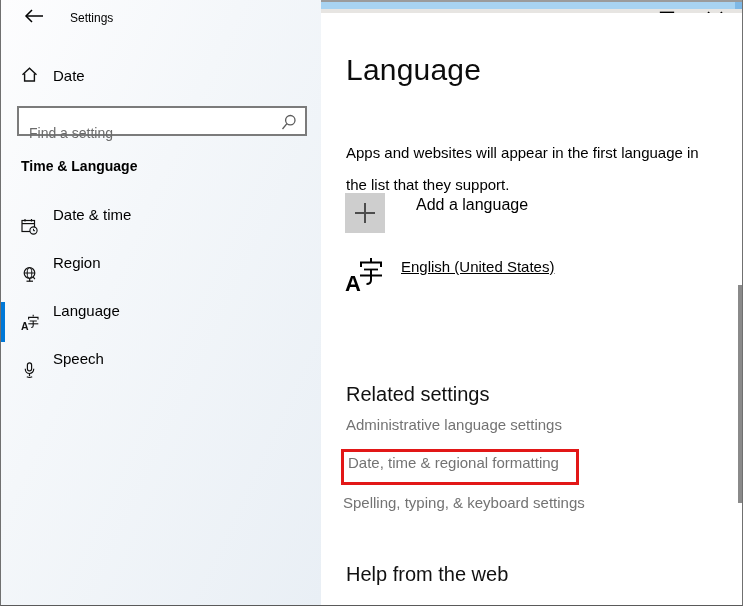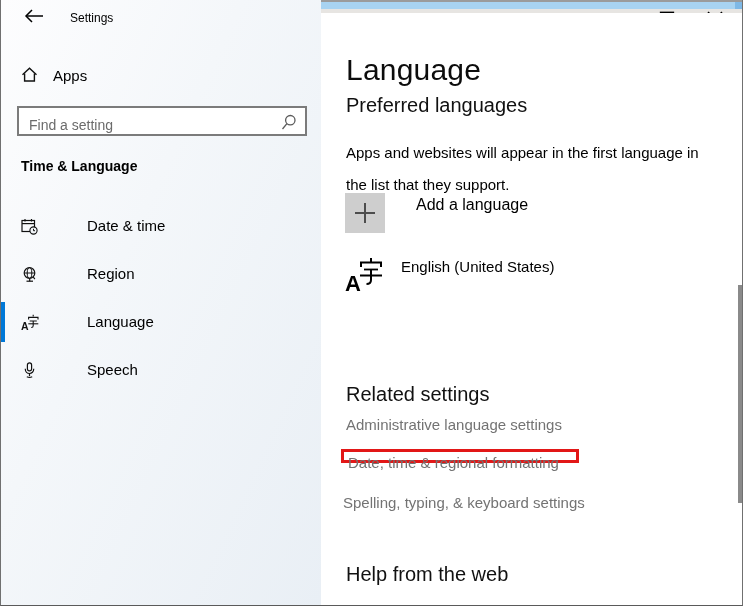--- a/index.html
+++ b/index.html
@@ -27,60 +27,60 @@
 
   .home-row { position:absolute; left:0; top:60px; width:320px; height:30px; cursor:pointer; }
   .home-row .nav-icon { position:absolute; left:20px; top:6px; }
   .home-row .nav-label { position:absolute; left:52px; top:7px; font-size:15px; color:#000; }
 
   .searchbox {
     position:absolute; left:16px; top:106px; width:290px; height:30px;
     background:#fff; border:2px solid #7b7b7b;
   }
   .searchbox input {
-    position:absolute; left:0; top:0; width:100%; height:100%;
+    position:absolute; left:0; top:8px; width:100%; height:100%;
     border:none; outline:none; background:transparent;
     padding:8px 30px 0 10px; font-size:14px; font-family:inherit; color:#1a1a1a;
   }
   .searchbox input::placeholder { color:#6b6b6b; opacity:1; }
   .search-icon { position:absolute; right:8px; top:6px; }
 
   .section-header { position:absolute; left:20px; top:158px; font-size:14px; font-weight:bold; color:#000; }
 
   .nav-list { position:absolute; left:0; top:206px; width:320px; }
   .nav-item { position:relative; width:320px; height:40px; cursor:pointer; }
   .nav-item + .nav-item { margin-top:8px; }
   .nav-item .accent-bar { display:none; position:absolute; left:0; top:0; width:4px; height:40px; }
   .nav-item.selected .accent-bar { display:block; }
   .nav-item .nav-icon { position:absolute; left:20px; top:12px; }
-  .nav-item .nav-label { position:absolute; left:52px; top:11px; font-size:15px; color:#000;margin-left:34px; }
+  .nav-item .nav-label { position:absolute; left:52px; top:0; font-size:15px; color:#000; }
 
   
   .main { position:absolute; left:320px; top:13px; right:0; bottom:0; background:#fff; }
   .page-title { position:absolute; left:25px; top:40px; font-size:30px; font-weight:300; color:#0c0c0c; letter-spacing:0.2px; }
   .h2 { font-size:20px; font-weight:400; color:#111; }
   .preferred-heading { position:absolute; left:25px; top:81px; }
   .desc { position:absolute; left:25px; top:124px; width:372px; font-size:15px; line-height:32px; color:#000; }
 
   .add-row { position:absolute; left:24px; top:180px; width:300px; height:40px; cursor:pointer; }
   .add-square { position:absolute; left:0; top:0; width:40px; height:40px; background:#cecece; }
   .plus { position:absolute; left:10px; top:10px; width:20px; height:20px; }
   .plus:before { content:""; position:absolute; left:0; top:9px; width:20px; height:2px; background:#4d4d4d; }
   .plus:after  { content:""; position:absolute; left:9px; top:0; width:2px; height:20px; background:#4d4d4d; }
   .add-label { position:absolute; left:71px; top:3px; font-size:16px; color:#000; }
 
   .lang-row { position:absolute; left:24px; top:234px; width:340px; height:48px; cursor:pointer; }
   .lang-icon { position:absolute; left:0; top:2px; }
-  .lang-label { position:absolute; left:56px; top:11px; font-size:15px; color:#000; }
+  .lang-label { position:absolute; left:56px; top:11px; font-size:15px; color:#000;text-decoration:underline; }
 
   .related-heading { position:absolute; left:25px; top:370px; }
   .link { font-size:15px; color:#737373; text-decoration:none; cursor:pointer; display:inline-block; }
   .link-admin { position:absolute; left:25px; top:403px; }
   .highlight-box {
-    position:absolute; left:20px; top:436px; width:238px; height:14px;
+    position:absolute; left:20px; top:436px; width:238px; height:36px;
     border:3px solid #e21717; background:#fff;
   }
   .highlight-box .link { position:absolute; left:4px; top:2px; white-space:nowrap; }
   .link-spelling { position:absolute; left:22px; top:481px; }
   .help-heading { position:absolute; left:25px; top:550px; }
 
   
   .caption-controls { position:absolute; top:0; right:0; width:160px; height:34px; }
   .cap-btn { position:absolute; top:0; width:46px; height:34px; cursor:pointer; }
   .cap-min { right:100px; } .cap-max { right:52px; } .cap-close { right:4px; }
@@ -132,21 +132,21 @@
         </svg>
       </div>
       <div class="app-title">Settings</div>
     </div>
 
     <div class="home-row">
       <svg class="icon nav-icon" width="17" height="17" viewBox="0 0 17 17">
         <polyline points="1.5,8.7 8.5,2.2 15.5,8.7" fill="none" stroke="#111" stroke-width="1.4"></polyline>
         <polyline points="3.6,7.6 3.6,15 13.4,15 13.4,7.6" fill="none" stroke="#111" stroke-width="1.4"></polyline>
       </svg>
-      <span class="nav-label">Apps</span>
+      <span class="nav-label">Date</span>
     </div>
 
     <div class="searchbox">
       <input type="text" placeholder="Find a setting" style="">
       <svg class="icon search-icon" width="16" height="17" viewBox="0 0 16 17">
         <circle cx="9.3" cy="6.2" r="4.7" fill="none" stroke="#5a5a5a" stroke-width="1.3"></circle>
         <line x1="5.9" y1="9.7" x2="1.5" y2="15" stroke="#5a5a5a" stroke-width="1.3"></line>
       </svg>
     </div>
 
@@ -203,21 +203,20 @@
         </svg>
         <span class="nav-label">Speech</span>
       </div>
 
     </div>
   </div>
 
   <div class="main">
 
     <h1 class="page-title">Language</h1>
-    <h2 class="h2 preferred-heading">Preferred languages</h2>
     <p class="desc">Apps and websites will appear in the first language in the list that they support.</p>
 
     <div class="add-row">
       <div class="add-square">
         <div class="plus"></div>
       </div>
       <span class="add-label">Add a language</span>
     </div>
 
     <div class="lang-row">

